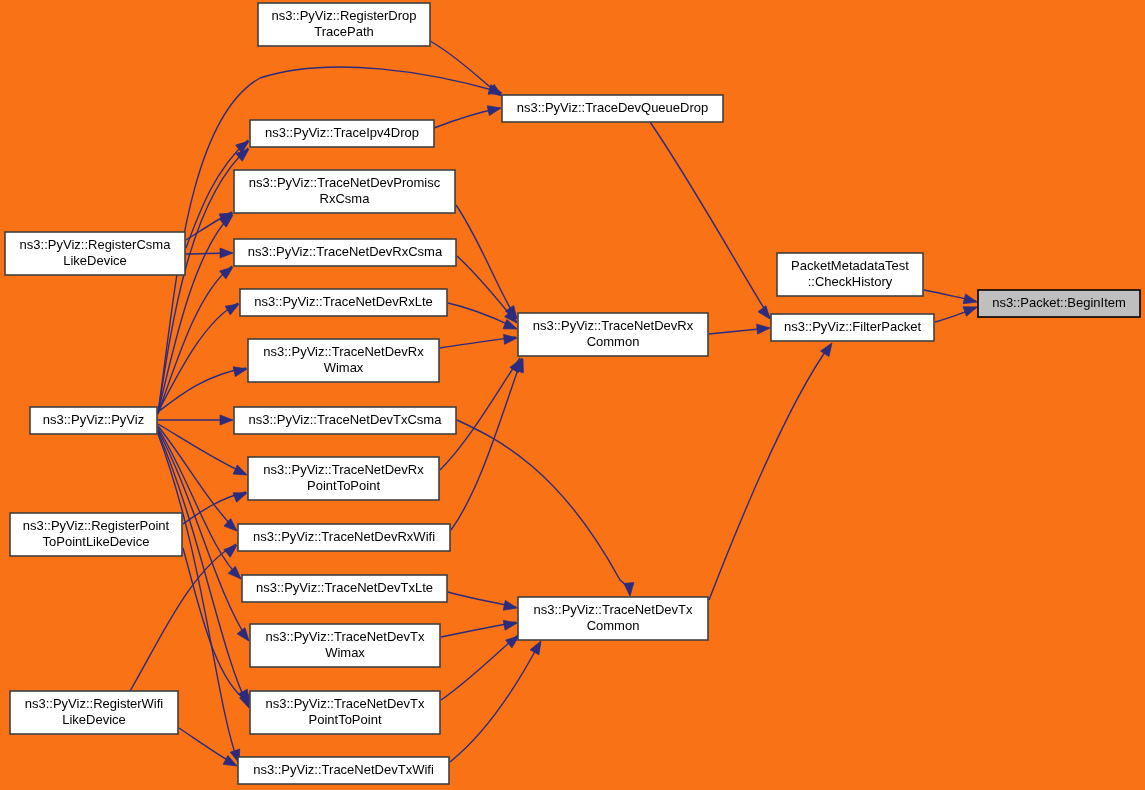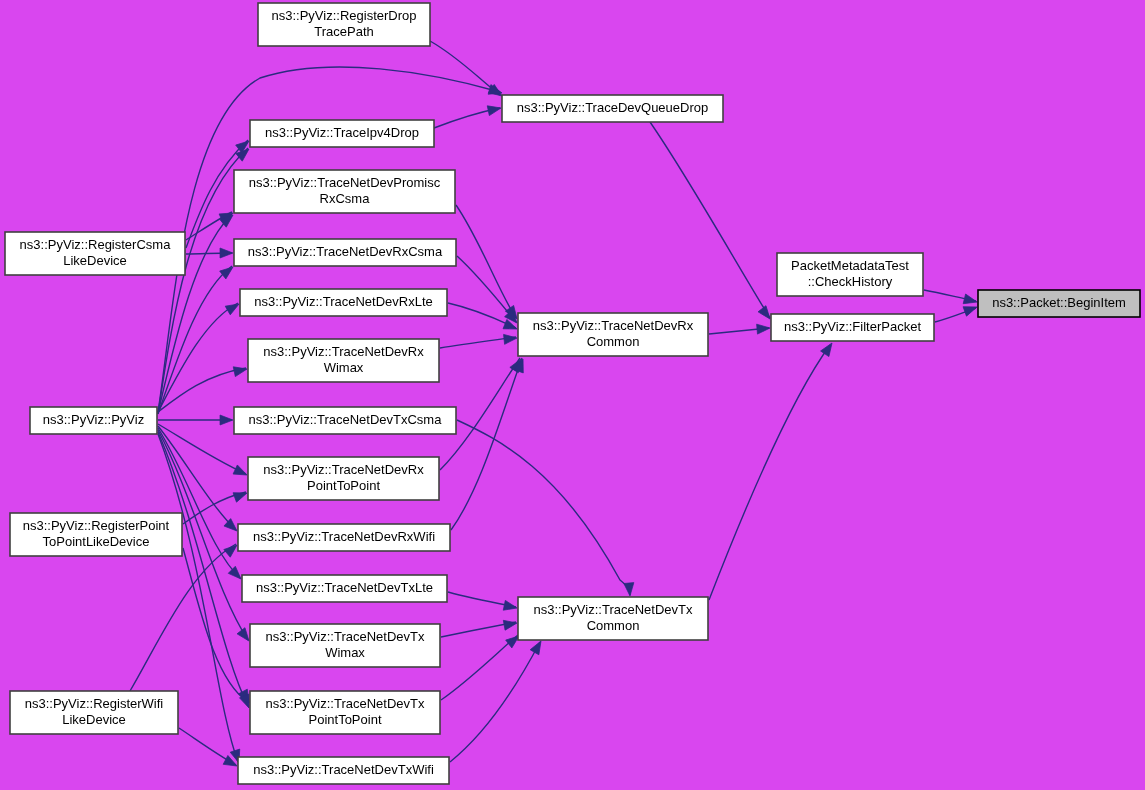--- a/index.html
+++ b/index.html
@@ -4,21 +4,21 @@
 <style>
   html, body {
     margin: 0;
     padding: 0;
     background: #ffffff;
   }
   #canvas {
     position: relative;
     width: 1145px;
     height: 790px;
-    background: #d946ef;
+    background: #f97316;
     font-family: "Liberation Sans", sans-serif;
   }
   #graph {
     position: absolute;
     top: 0;
     left: 0;
     width: 1145px;
     height: 790px;
   }
   .node-box {

